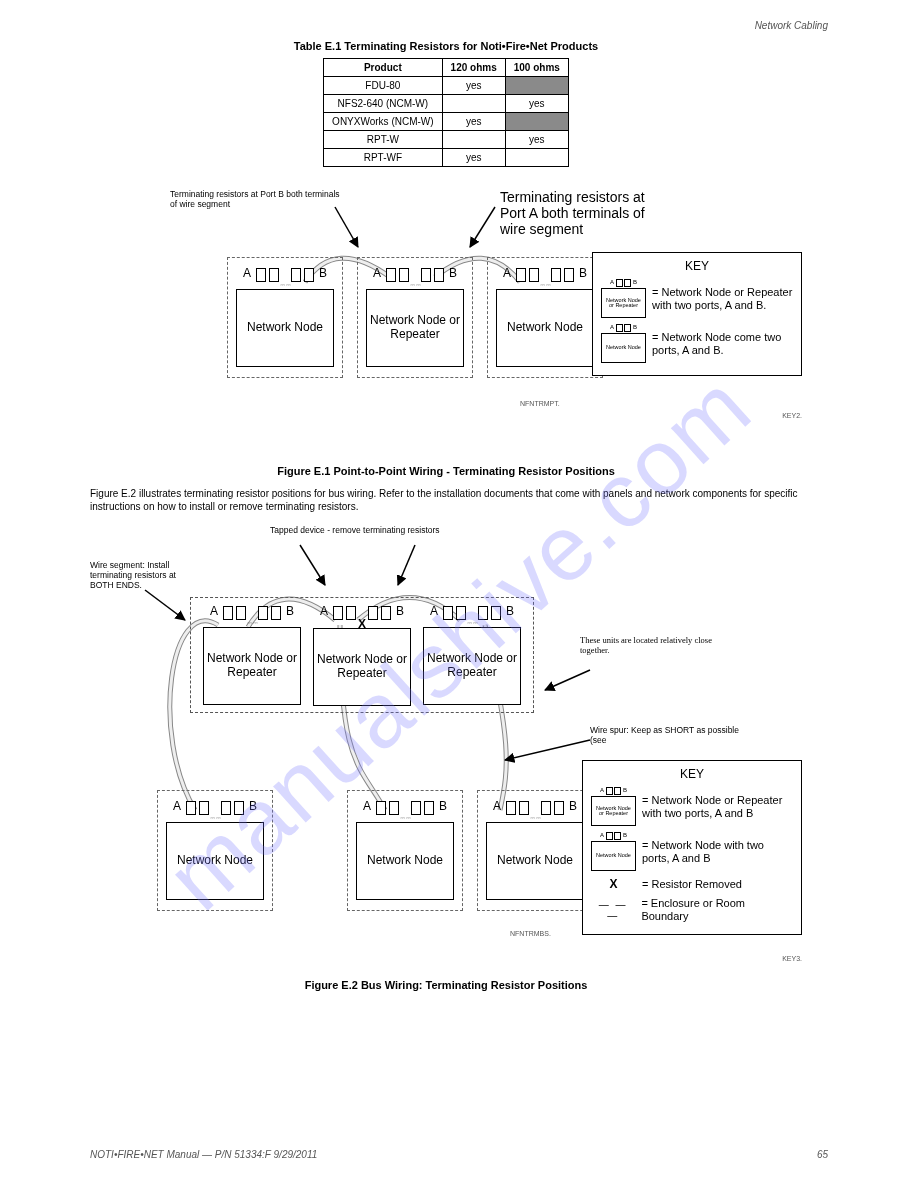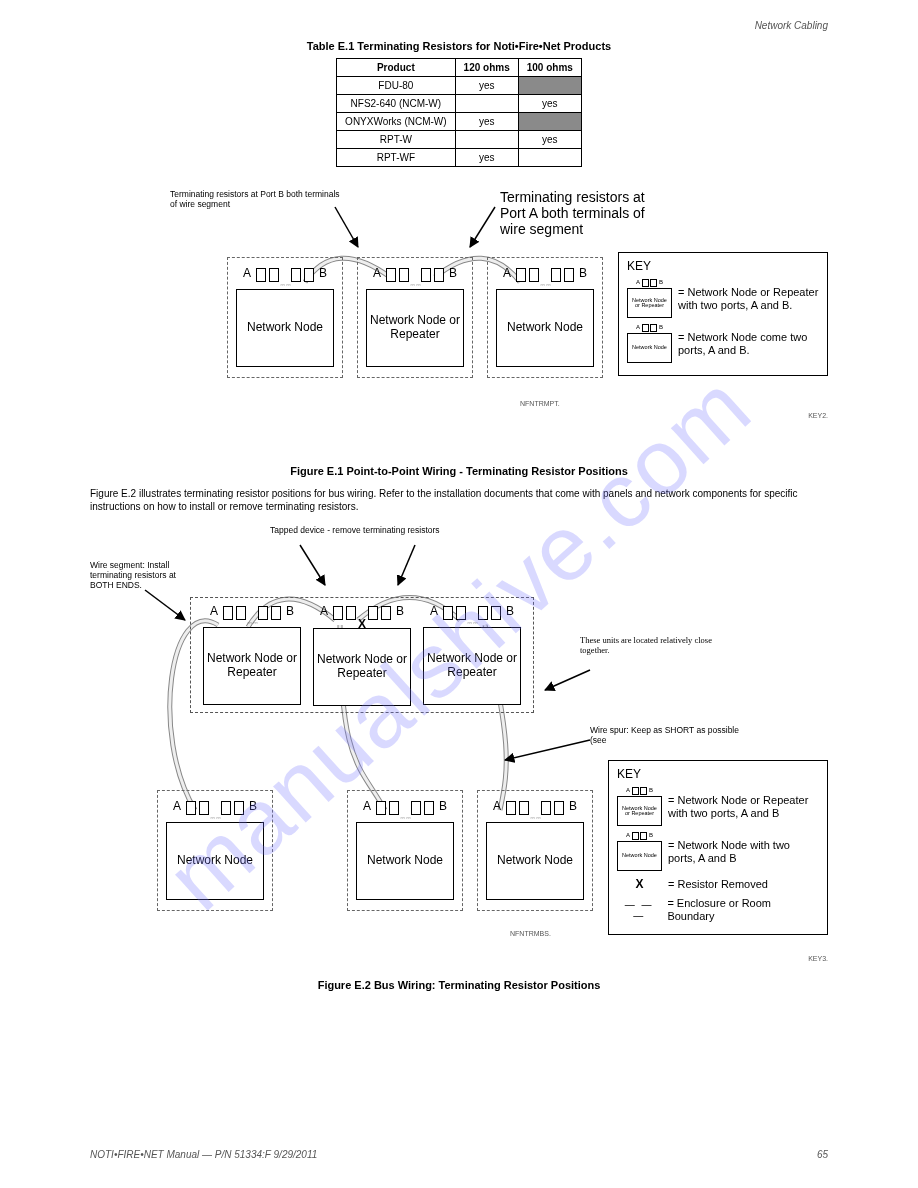--- a/index.html
+++ b/index.html
@@ -5,21 +5,21 @@
   * { box-sizing: border-box; margin: 0; padding: 0; }
   body {
     width: 918px;
     height: 1188px;
     background: #fff;
     font-family: Arial, Helvetica, sans-serif;
     position: relative;
     color: #000;
     font-size: 11px;
   }
-  .page { position: relative; width: 100%; height: 100%; padding: 40px 90px 30px 90px; }
+  .page { position: relative; width: 100%; height: 100%; padding: 40px 116px 30px 90px; }
 
   
   .tbl-title { font-weight: bold; font-size: 11px; text-align: center; margin-bottom: 6px; }
   .tbl { border-collapse: collapse; margin: 0 auto; font-size: 10px; }
   .tbl th, .tbl td { border: 1px solid #000; padding: 3px 8px; text-align: center; }
   .tbl .shade { background: #8a8a8a; }
 
   
   .fig-wrap { position: relative; margin-top: 16px; }
   .fig-title { font-weight: bold; font-size: 11px; text-align: center; margin: 8px 0 2px 0; }
@@ -59,21 +59,21 @@
   .kports { display:flex; gap:1px; justify-content:center; margin-bottom:1px;}
   .kports .t { width:7px; height:8px; border:1px solid #000; }
   .kports .l { font-size:6px; margin:0 1px; }
 
   .keybox {
     border: 1px solid #000;
     padding: 6px 8px;
     font-size: 10px;
     background:#fff;
   }
-  .keybox .ktitle { text-align:left; font-size:12px; margin-bottom:6px; }
+  .keybox .ktitle { text-align:center; font-size:12px; margin-bottom:6px; }
   .kentry { display:flex; align-items:center; gap:6px; margin: 6px 0; }
   .kentry .txt { font-size: 11px; line-height:1.15; }
   .ksym-x { font-weight:bold; width:45px; text-align:center; font-size:12px;}
   .ksym-dash { width:45px; text-align:center; letter-spacing:2px; }
 
   
   svg.overlay { position:absolute; left:0; top:0; pointer-events:none; }
 
   
   .wm {

